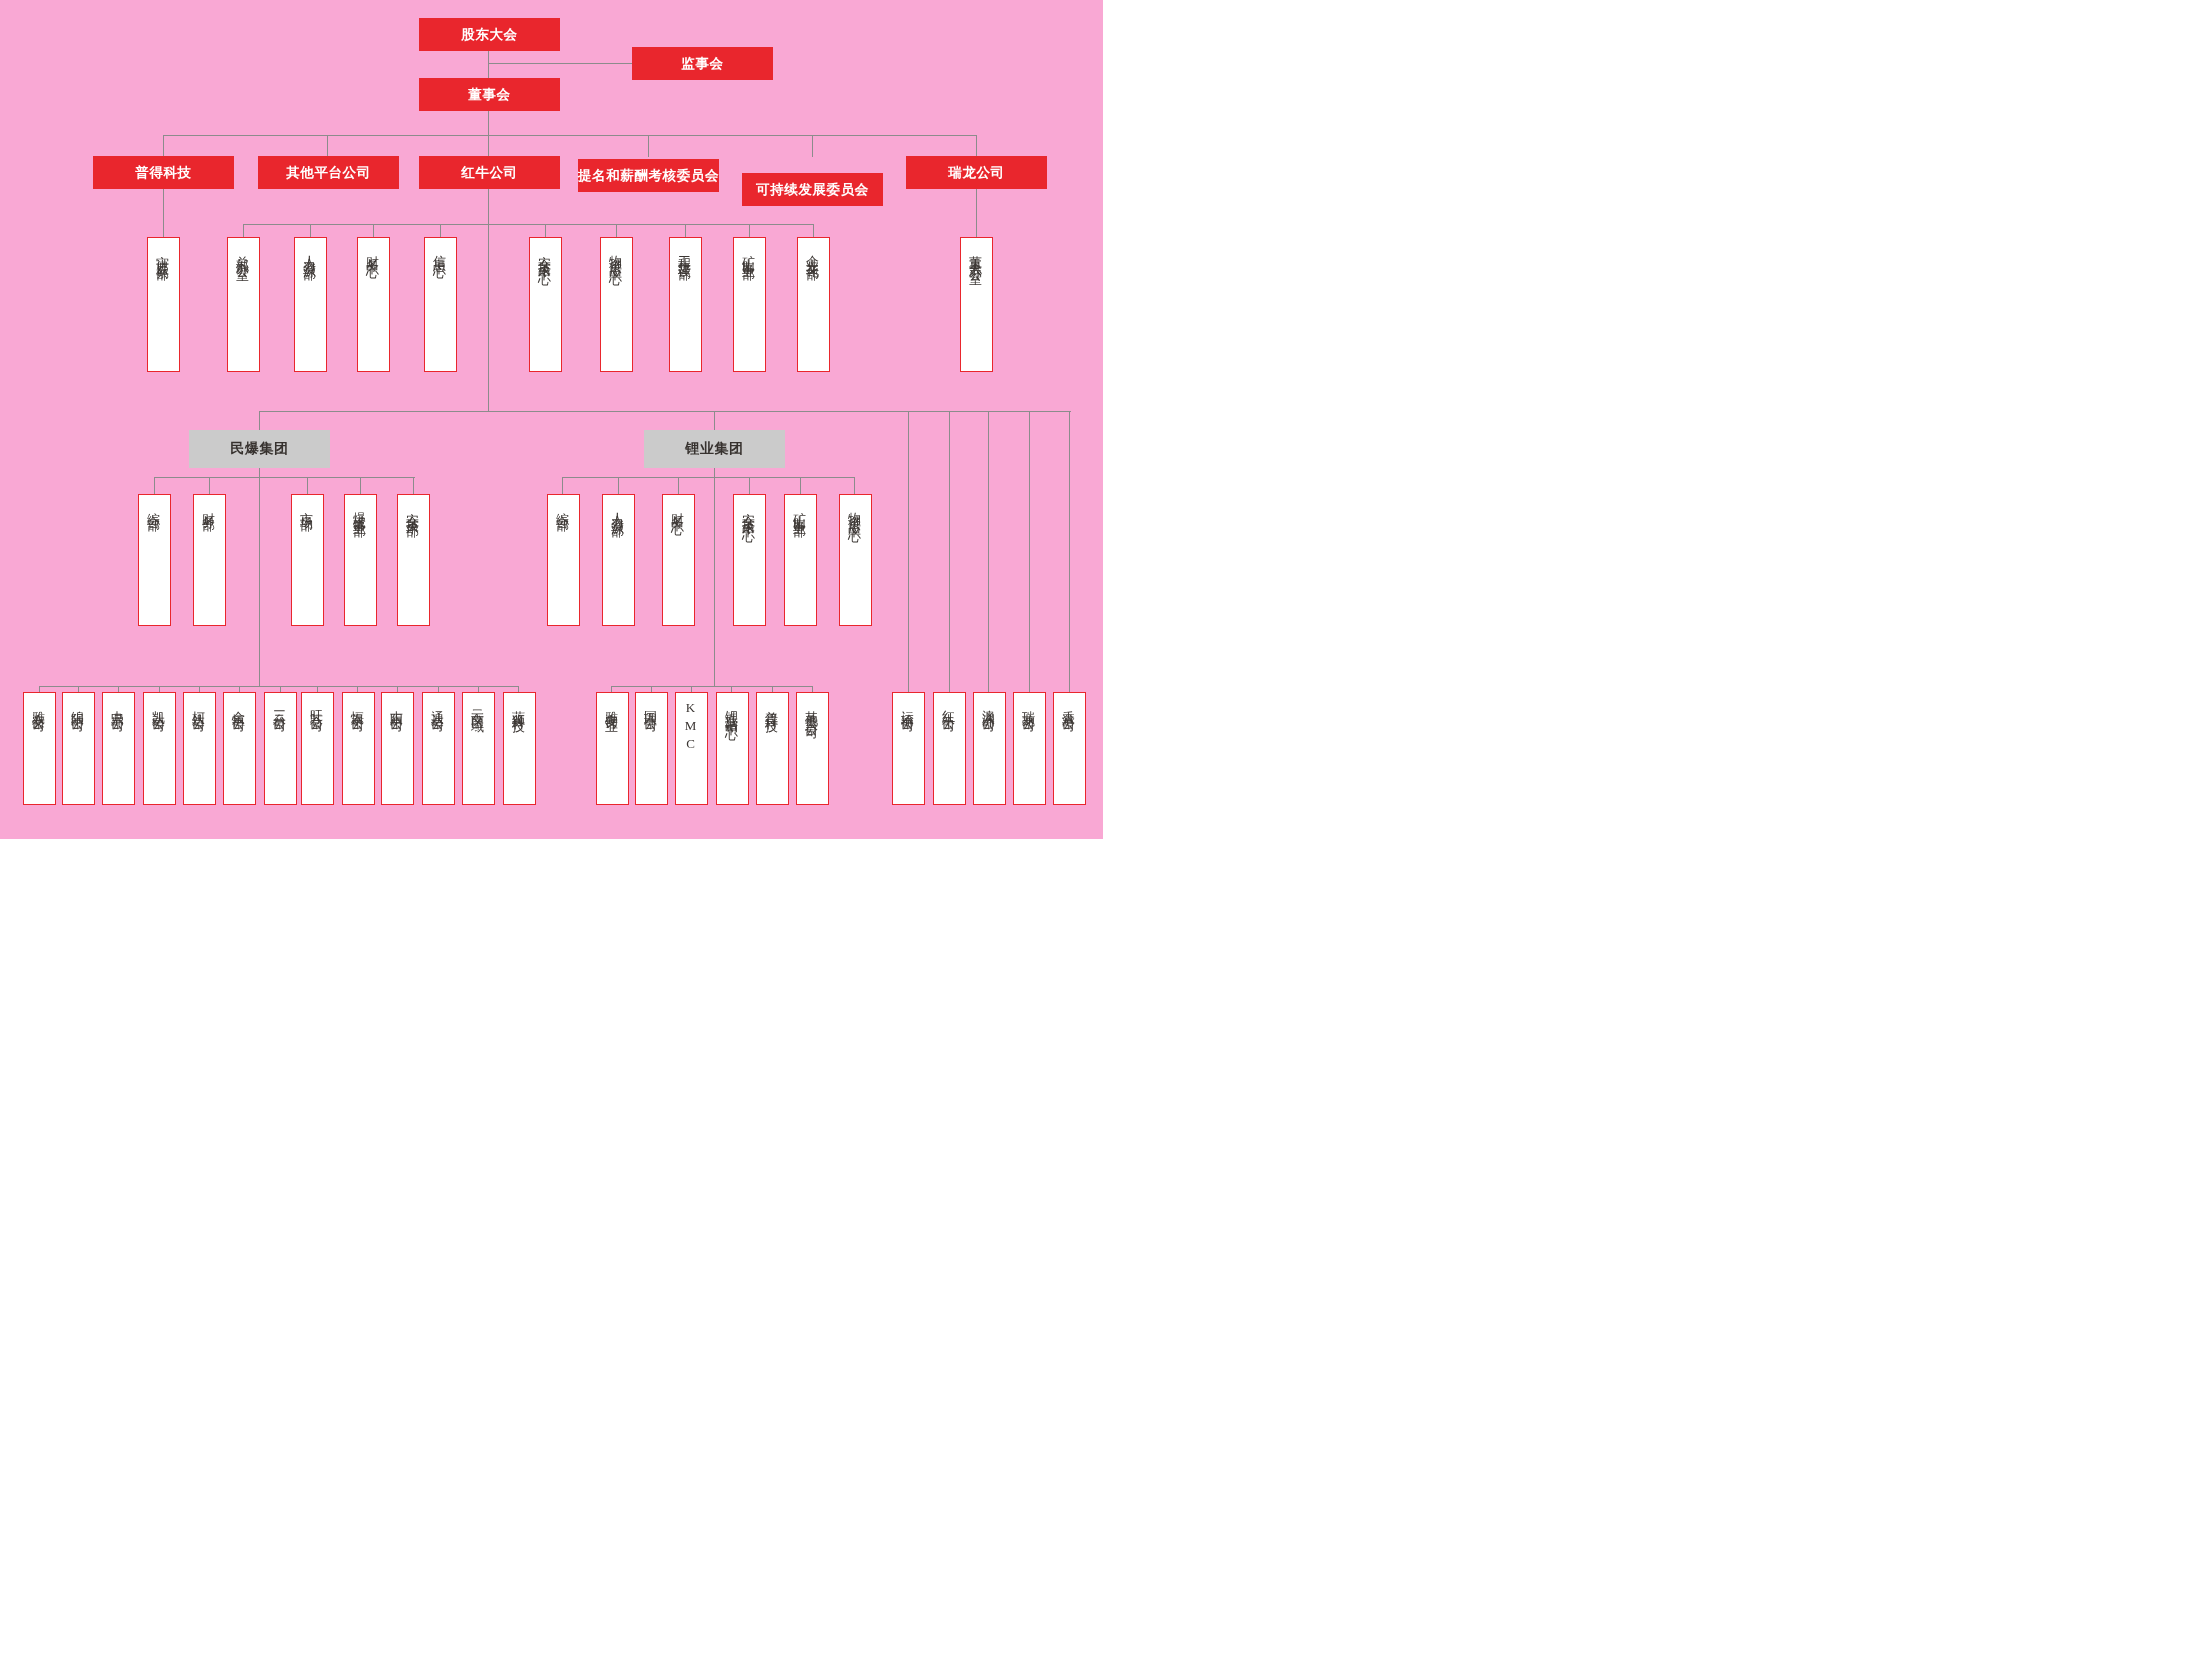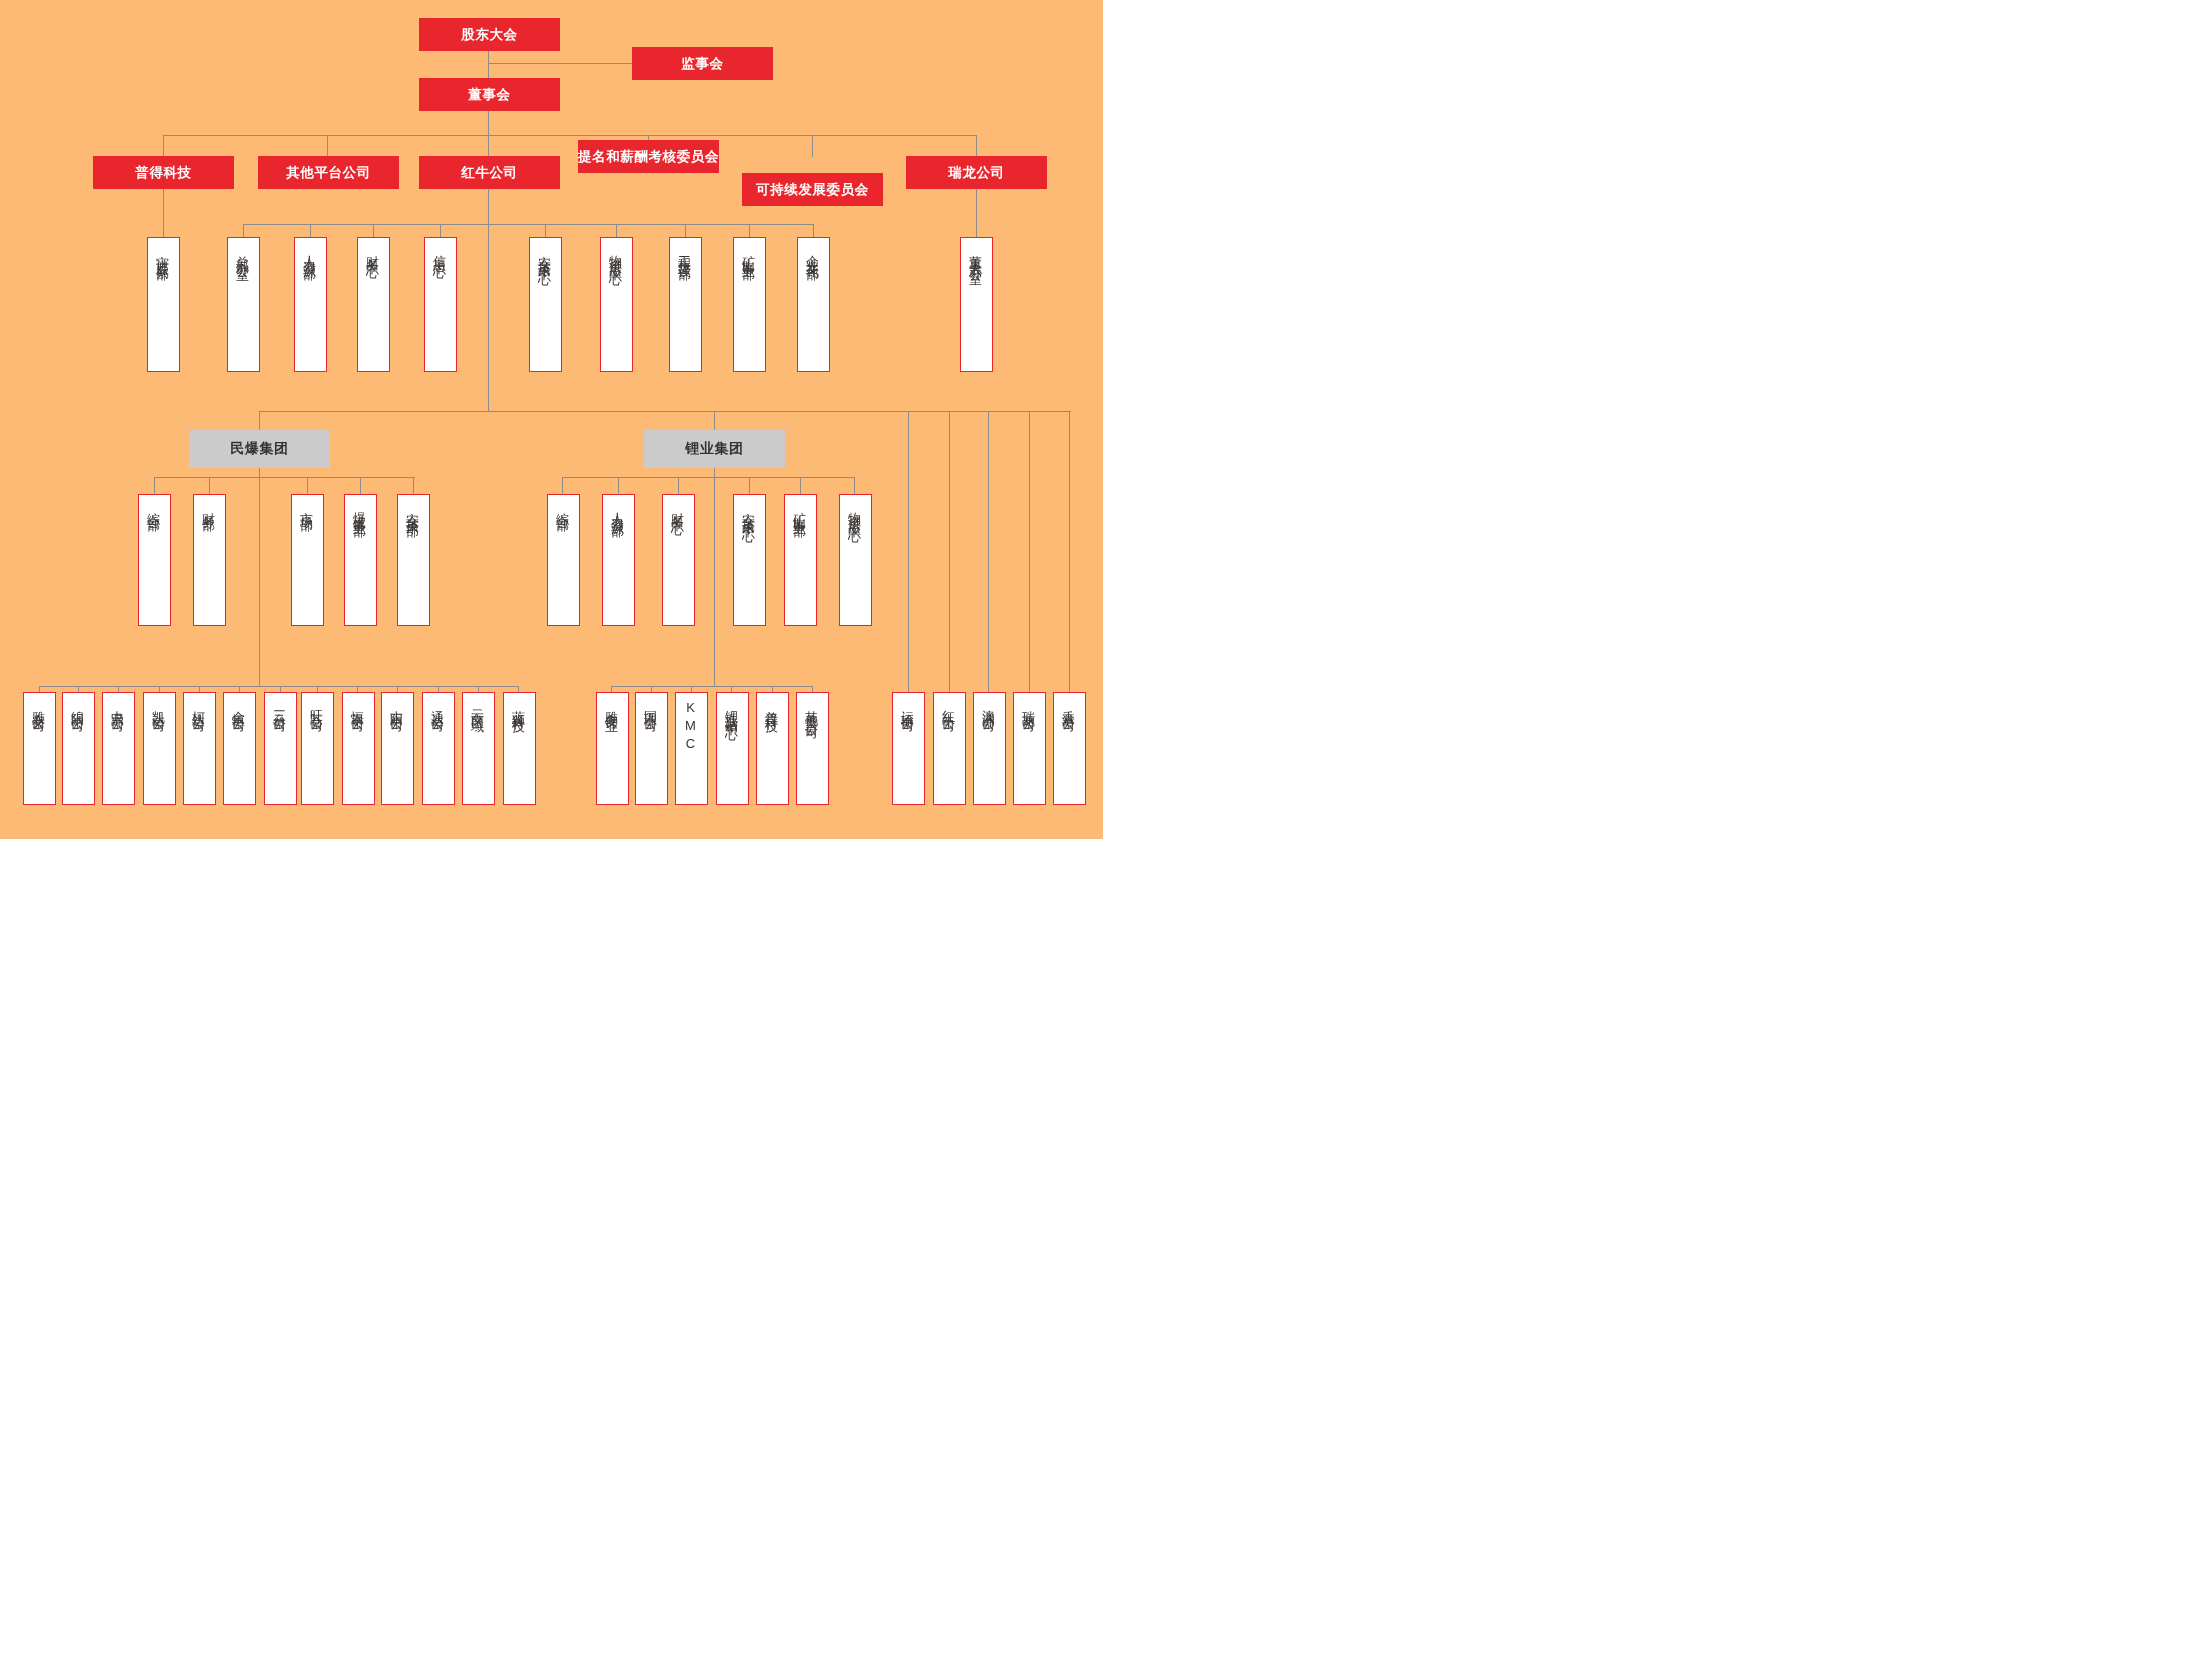--- a/index.html
+++ b/index.html
@@ -5,22 +5,22 @@
   :root{
     --red:#E9262D;
     --gray-fill:#CBCBCB;
     --line:#8C8C8C;
     --ink:#3B3633;
   }
   html,body{margin:0;padding:0;background:#ffffff;}
   .stage{
     position:relative;
     width:1103px;height:839px;
-    background:#fdba74;
-    font-family:Liberation Sans, sans-serif;
+    background:#f9a8d4;
+    font-family:Liberation Serif, serif;
     overflow:hidden;
   }
   .hbox{
     position:absolute;width:141px;height:33px;
     background:var(--red);color:#ffffff;
     font-weight:bold;font-size:13.5px;letter-spacing:0.6px;
     display:flex;align-items:center;justify-content:center;
     white-space:nowrap;
   }
   .gbox{
@@ -118,21 +118,21 @@
       <div class="lh" style="top: 686px; left: 611px; width: 202px;"></div>
     </div>
 
   <div class="hbox" style="left:419px;top:18.4px">股东大会</div>
   <div class="hbox" style="left:632px;top:47px">监事会</div>
   <div class="hbox" style="left:419px;top:78px">董事会</div>
 
   <div class="hbox" style="left:93px;top:156px">普得科技</div>
   <div class="hbox" style="left:258px;top:156px">其他平台公司</div>
   <div class="hbox" style="left:419px;top:156px">红牛公司</div>
-  <div class="hbox" style="left:578px;top:140px">提名和薪酬考核委员会</div>
+  <div class="hbox" style="left:578px;top:159px">提名和薪酬考核委员会</div>
   <div class="hbox" style="left:742px;top:173px">可持续发展委员会</div>
   <div class="hbox" style="left:906px;top:156px">瑞龙公司</div>
 
   <div class="vbox v-tall" style="left:147px">审计监察部</div>
   <div class="vbox v-tall" style="left:227px">总部办公室</div>
   <div class="vbox v-tall" style="left:294px">人力资源部</div>
   <div class="vbox v-tall" style="left:357px">财务中心</div>
   <div class="vbox v-tall" style="left:424px">信息中心</div>
   <div class="vbox v-tall" style="left:529px">安全技术中心</div>
   <div class="vbox v-tall" style="left:600px">物资供应中心</div>

